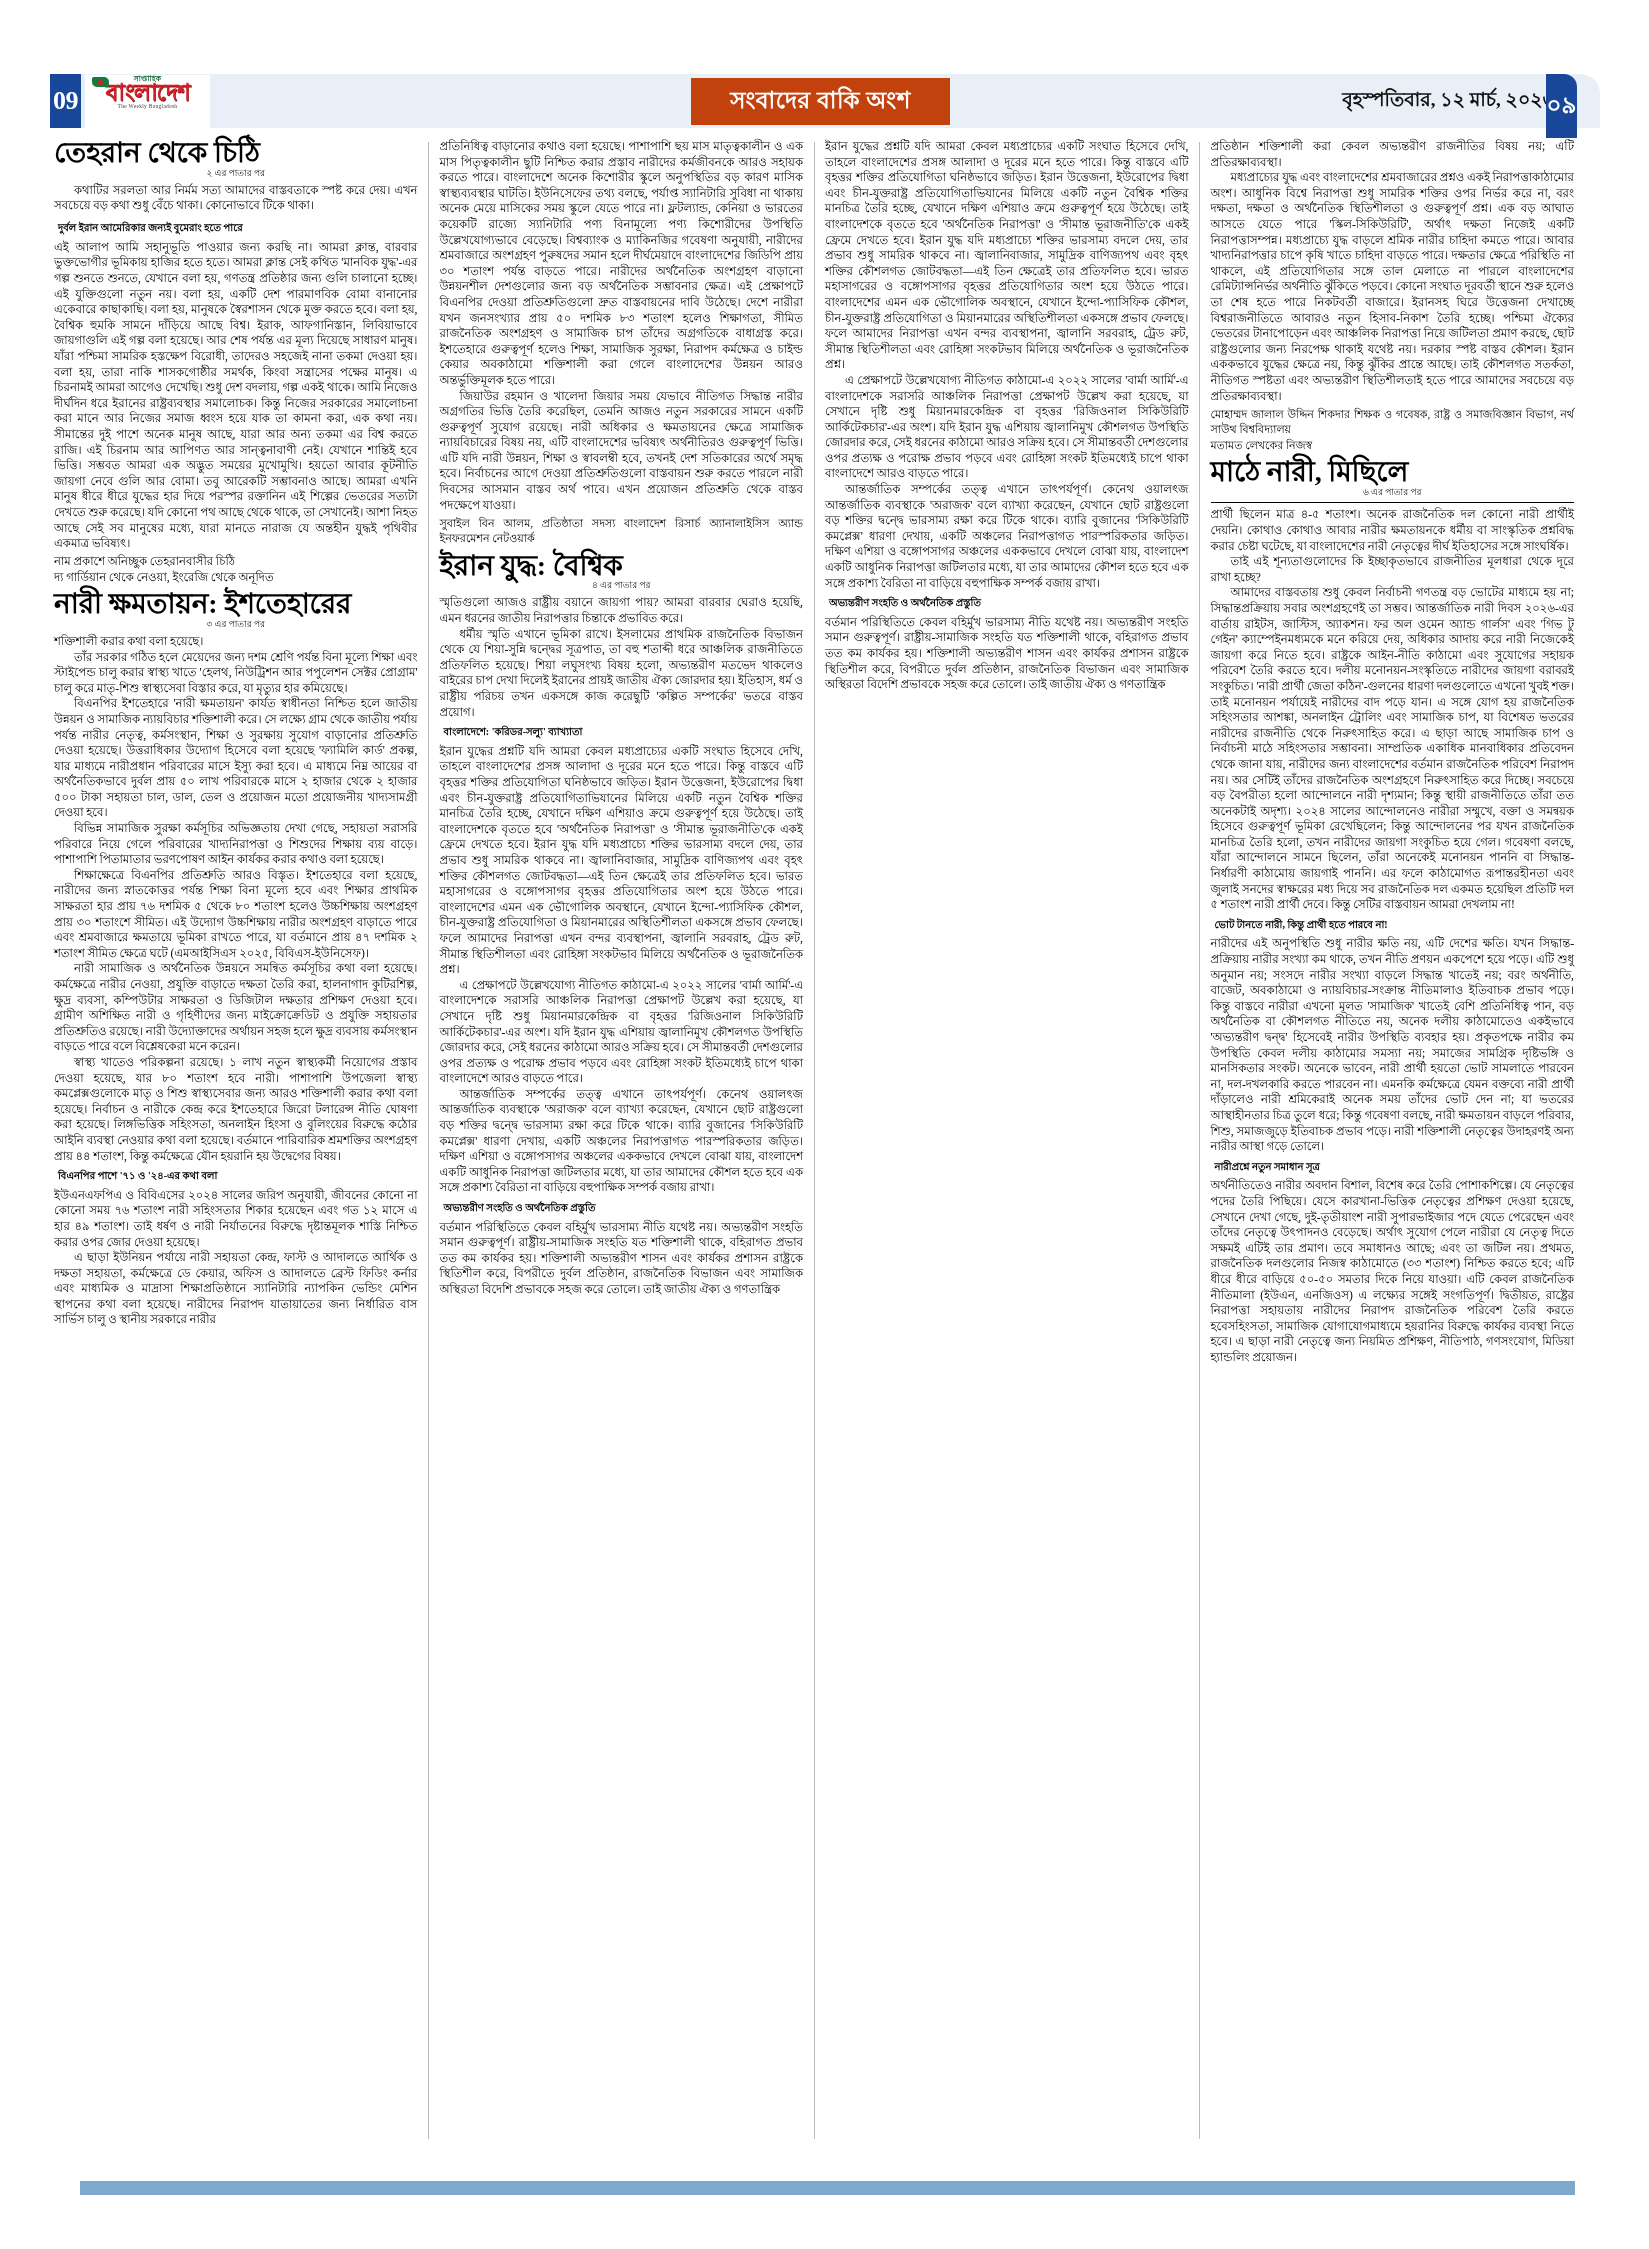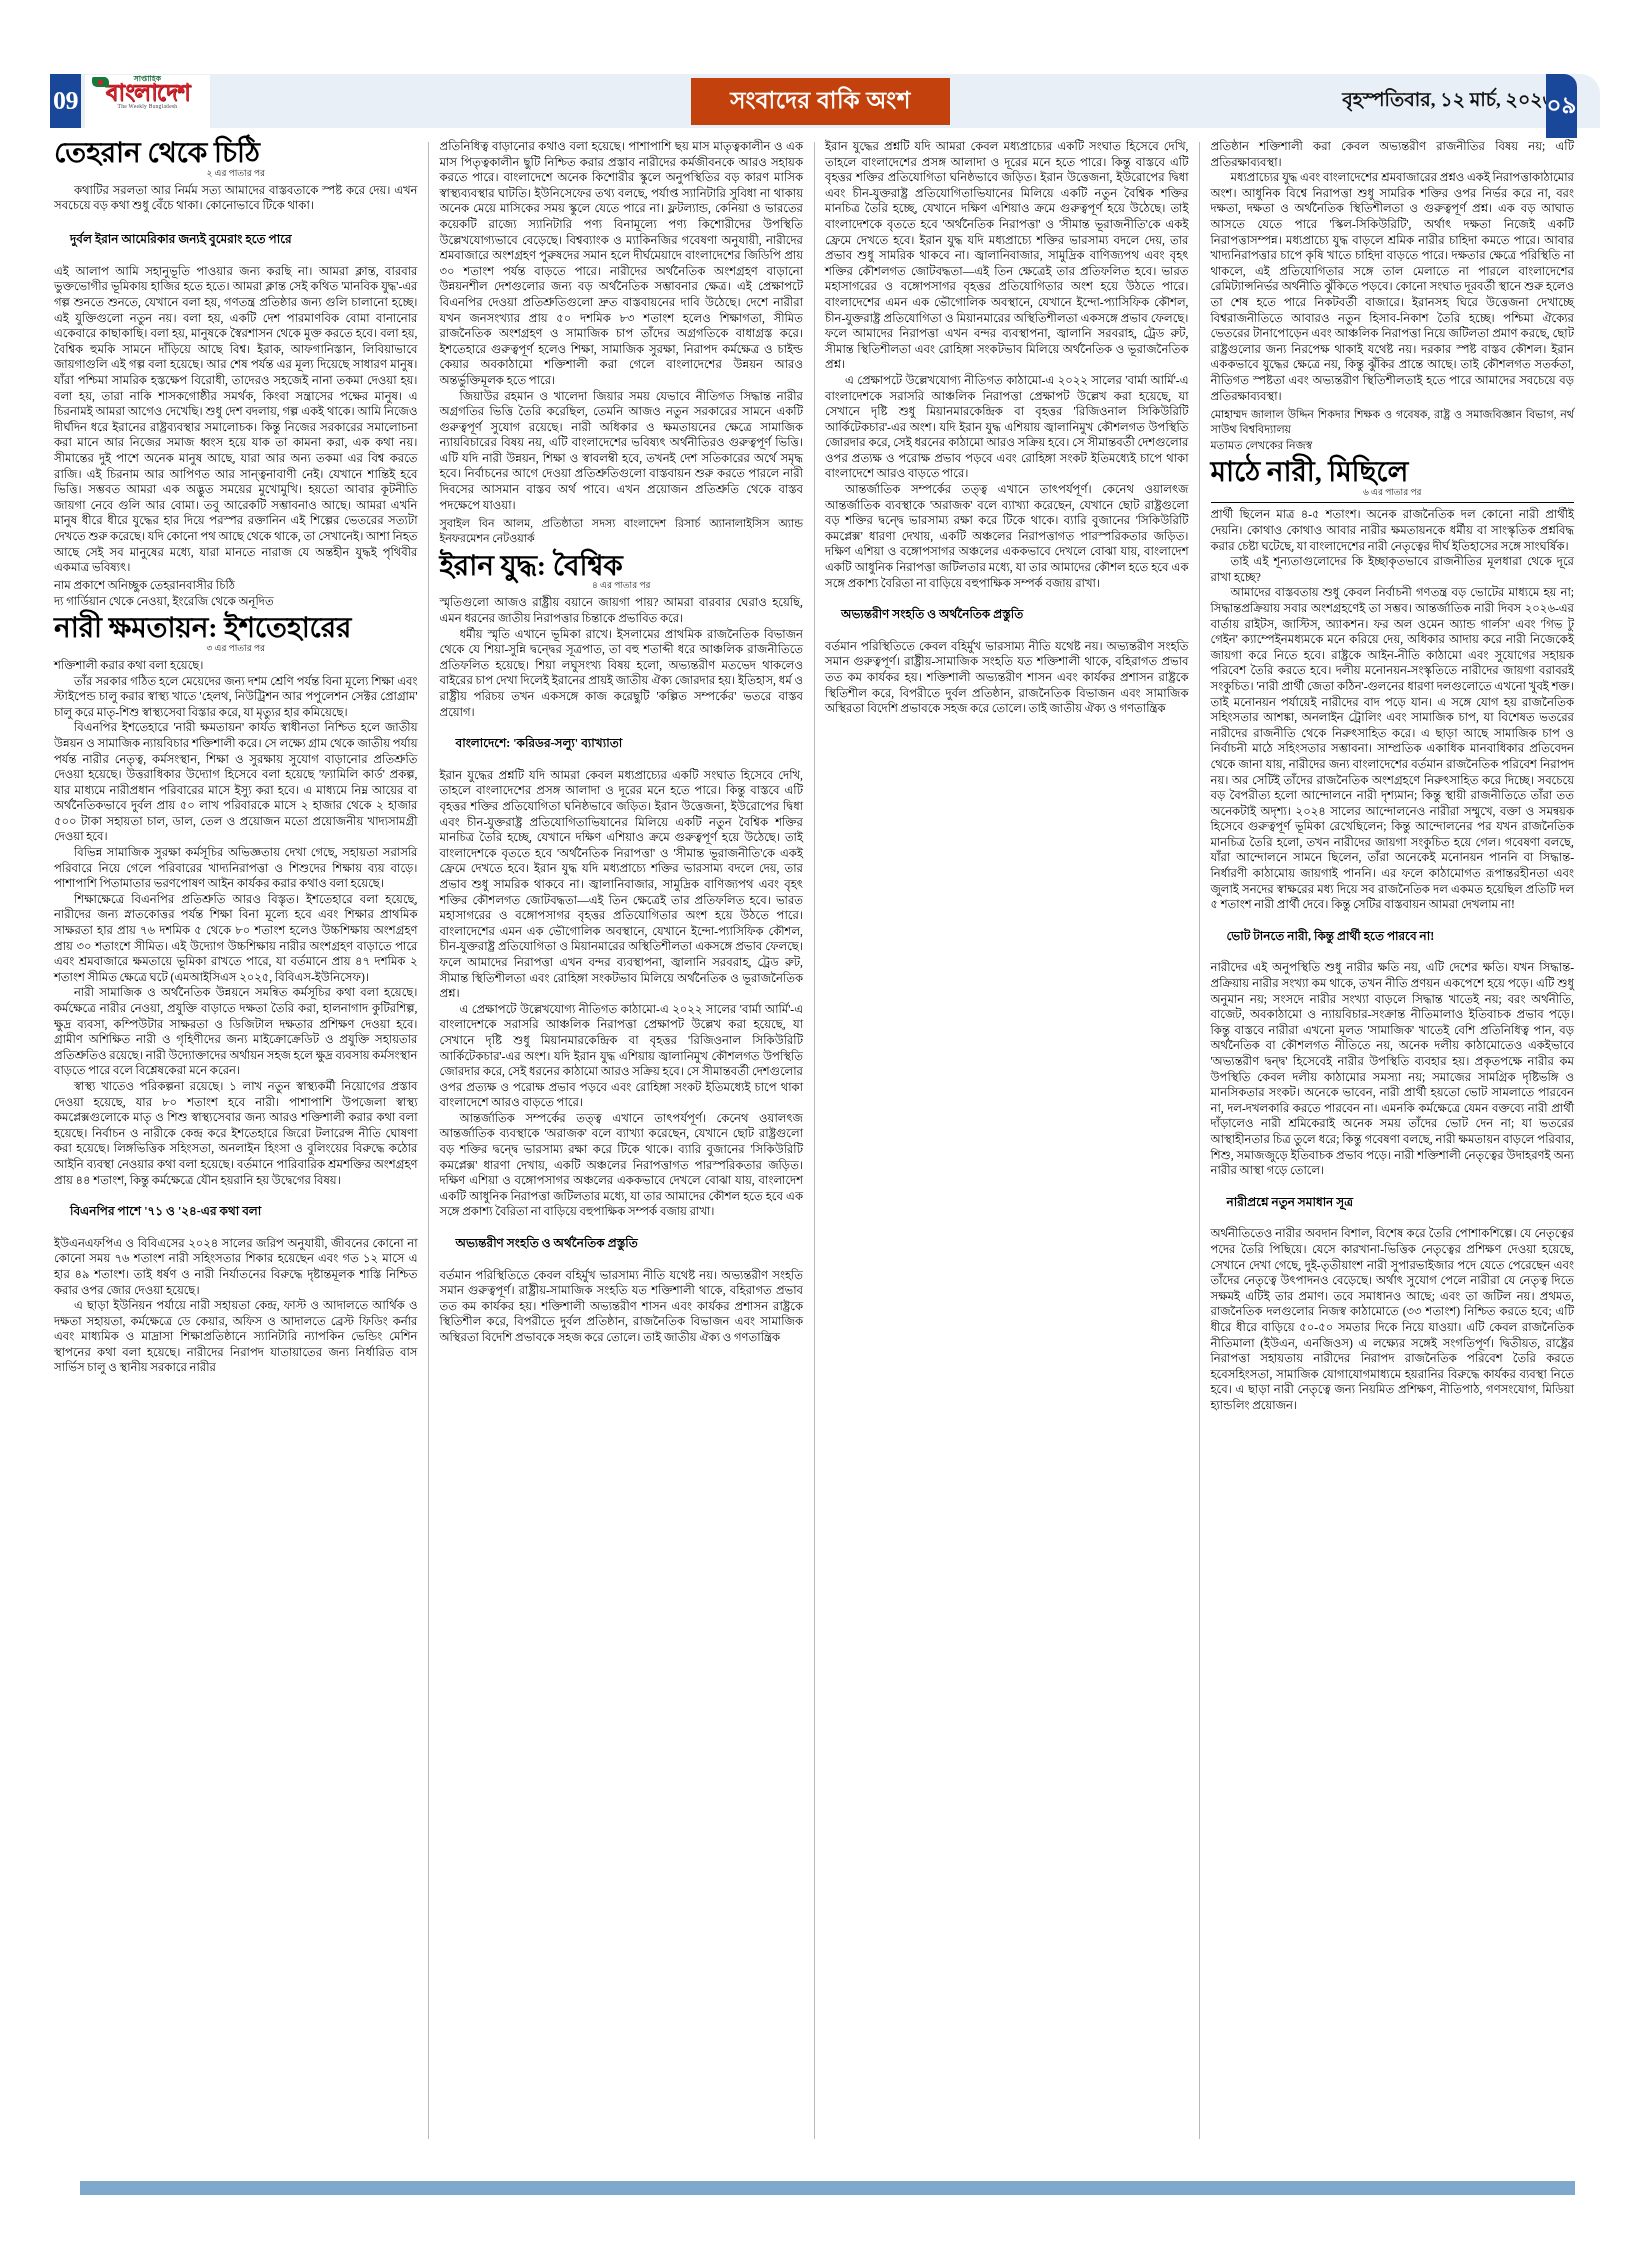--- a/index.html
+++ b/index.html
@@ -95,22 +95,22 @@
   .rule{height:1.5px;background:#000;margin:2px 0 4px 0;}
   p.body{
     margin:0;
     font-size:11.6px;line-height:15.6px;
     text-align:justify;text-justify:inter-word;
     color:#000;
     hyphens:none;word-spacing:-0.2px;
   }
   p.body.indent{text-indent:20px;}
   p.sub{
-    margin:16px;
-    font-size:12px;line-height:15.6px;
+    margin:4px;
+    font-size:10px;line-height:15.6px;
     font-weight:bold;color:#000;text-align:left;
   }
   p.byline{
     margin:0;
     font-size:11px;line-height:15.6px;
     text-align:justify;color:#000;
   }
   .gap{height:5px;}
   .gap-s{height:2.5px;}
 

